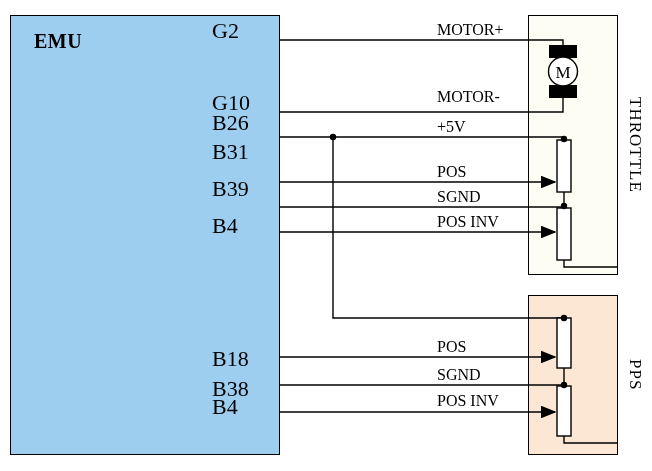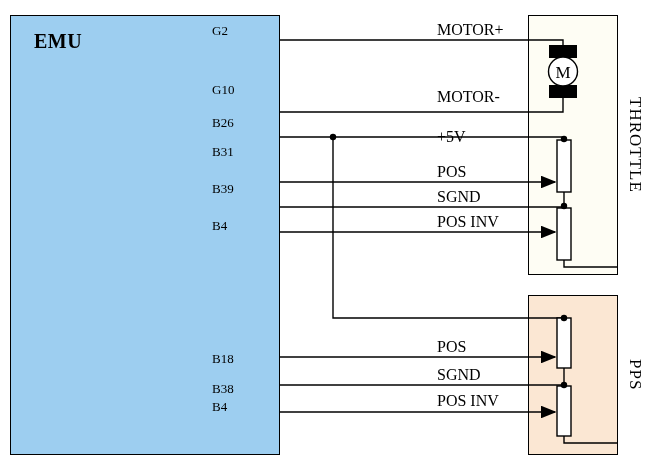--- a/index.html
+++ b/index.html
@@ -3,21 +3,21 @@
 <meta charset="utf-8">
 <style>
   html,body{margin:0;padding:0;}
   body{font-family:"Liberation Serif","DejaVu Serif",serif;background:#ffffff;color:#000;}
   #canvas{position:relative;width:652px;height:471px;background:#fff;overflow:hidden;}
   .box{position:absolute;border:1.4px solid #000;box-sizing:border-box;}
   #emu-box{left:10px;top:15px;width:270px;height:440px;}
   #throttle-box{left:528px;top:15px;width:90px;height:260px;}
   #pps-box{left:528px;top:295px;width:90px;height:160px;}
   .emu-title{position:absolute;left:34px;top:30px;font-size:20px;font-weight:bold;letter-spacing:.5px;}
-  .pin{position:absolute;left:212px;font-size:13px;line-height:22px;white-space:nowrap;}
+  .pin{position:absolute;left:212px;font-size:22px;line-height:22px;white-space:nowrap;}
   .wire-label{position:absolute;left:437px;font-size:16px;line-height:17px;white-space:nowrap;text-align:right;}
   .vlabel{position:absolute;left:621px;width:28px;display:flex;align-items:center;justify-content:center;
           writing-mode:vertical-rl;text-orientation:sideways;font-size:17px;letter-spacing:1px;}
   #throttle-label{top:15px;height:260px;}
   #pps-label{top:295px;height:160px;}
   svg.wires{position:absolute;left:0;top:0;}
 </style>
 </head>
 <body>
 
@@ -70,32 +70,32 @@
       <circle cx="564" cy="139" r="3.2"></circle>
       <circle cx="564" cy="206" r="3.2"></circle>
       <circle cx="564" cy="318" r="3.2"></circle>
       <circle cx="564" cy="385" r="3.2"></circle>
     </g>
   </svg>
 
   <div class="emu-title">EMU</div>
 
   <div class="pin" style="top:20px">G2</div>
-  <div class="pin" style="top:79px">G10</div>
+  <div class="pin" style="top:92px">G10</div>
   <div class="pin" style="top:112px">B26</div>
   <div class="pin" style="top:141px">B31</div>
   <div class="pin" style="top:178px">B39</div>
   <div class="pin" style="top:215px">B4</div>
   <div class="pin" style="top:348px">B18</div>
   <div class="pin" style="top:378px">B38</div>
   <div class="pin" style="top:396px">B4</div>
 
   <div class="wire-label" style="top:21px">MOTOR+</div>
   <div class="wire-label" style="top:88px">MOTOR-</div>
-  <div class="wire-label" style="top:128px">+5V</div>
+  <div class="wire-label" style="top:118px">+5V</div>
   <div class="wire-label" style="top:163px">POS</div>
   <div class="wire-label" style="top:188px">SGND</div>
   <div class="wire-label" style="top:213px">POS INV</div>
   <div class="wire-label" style="top:338px">POS</div>
   <div class="wire-label" style="top:366px">SGND</div>
   <div class="wire-label" style="top:392px">POS INV</div>
 
   <div class="vlabel" id="throttle-label">THROTTLE</div>
   <div class="vlabel" id="pps-label">PPS</div>
 

